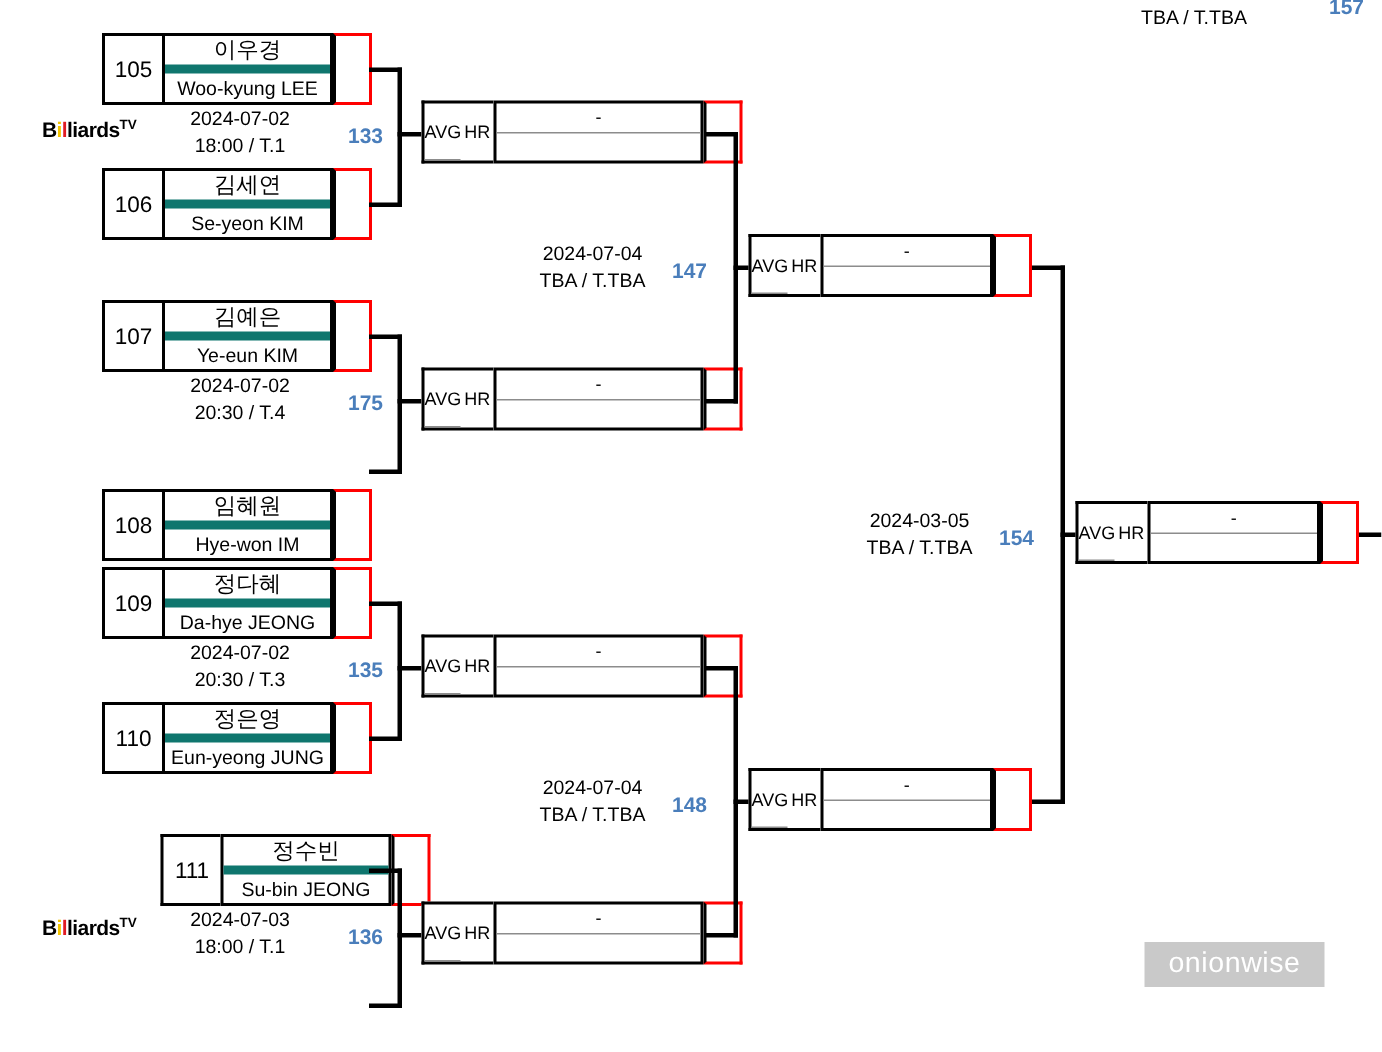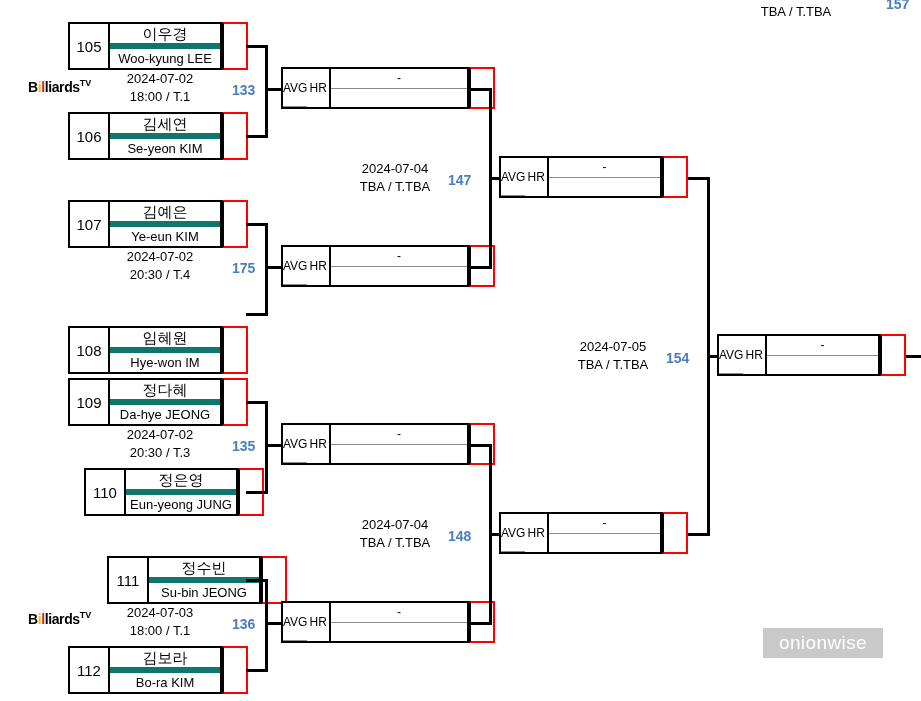--- a/index.html
+++ b/index.html
@@ -255,21 +255,21 @@
 
   <div class="player-box" style="left:68px; top:378px;">
     <div class="seed-cell">109</div>
     <div class="name-cell">
       <div class="name-kr">정다혜</div>
       <div class="name-en">Da-hye JEONG</div>
     </div>
     <div class="score-cell"></div>
   </div>
 
-  <div class="player-box" style="left:68px; top:468px;margin-left:16px;">
+  <div class="player-box" style="left:68px; top:468px;">
     <div class="seed-cell">110</div>
     <div class="name-cell">
       <div class="name-kr">정은영</div>
       <div class="name-en">Eun-yeong JUNG</div>
     </div>
     <div class="score-cell"></div>
   </div>
 
   <div class="match-info" style="left:90px; top:426px; width:140px;">
     <div>2024-07-02</div>
@@ -284,28 +284,20 @@
 
   <div class="player-box" style="left:68px; top:556px;margin-left:39px;">
     <div class="seed-cell">111</div>
     <div class="name-cell">
       <div class="name-kr">정수빈</div>
       <div class="name-en">Su-bin JEONG</div>
     </div>
     <div class="score-cell"></div>
   </div>
 
-  <div class="player-box" style="left:68px; top:646px;">
-    <div class="seed-cell">112</div>
-    <div class="name-cell">
-      <div class="name-kr">김보라</div>
-      <div class="name-en">Bo-ra KIM</div>
-    </div>
-    <div class="score-cell"></div>
-  </div>
 
   <div class="match-info" style="left:90px; top:604px; width:140px;text-align:center;">
     <div>2024-07-03</div>
     <div>18:00 / T.1</div>
   </div>
   <div class="match-no" style="left:232px; top:616px;">136</div>
 
   <div class="ln ln-h" style="left:246px; top:579px; width:22px;"></div>
   <div class="ln ln-h" style="left:246px; top:669px; width:22px;"></div>
   <div class="ln ln-v" style="left:265px; top:579px; height:93px;"></div>
@@ -404,21 +396,21 @@
     </div>
     <div class="rb-score"></div>
   </div>
 
   <div class="ln ln-h" style="left:688px; top:177px; width:22px;"></div>
   <div class="ln ln-h" style="left:688px; top:533px; width:22px;"></div>
   <div class="ln ln-v" style="left:707px; top:177px; height:359px;"></div>
   <div class="ln ln-h" style="left:707px; top:355px; width:14px;"></div>
 
   <div class="match-info" style="left:548px; top:338px; width:130px;">
-    <div>2024-07-05</div>
+    <div>2024-03-05</div>
     <div>TBA / T.TBA</div>
   </div>
   <div class="match-no" style="left:666px; top:350px;">154</div>
 
   <div class="result-box" style="left:717px; top:334px;">
     <div class="rb-labels">
       <div class="lab top">AVG</div>
       <div class="lab">HR</div>
     </div>
     <div class="rb-values" style="width:115px;">

